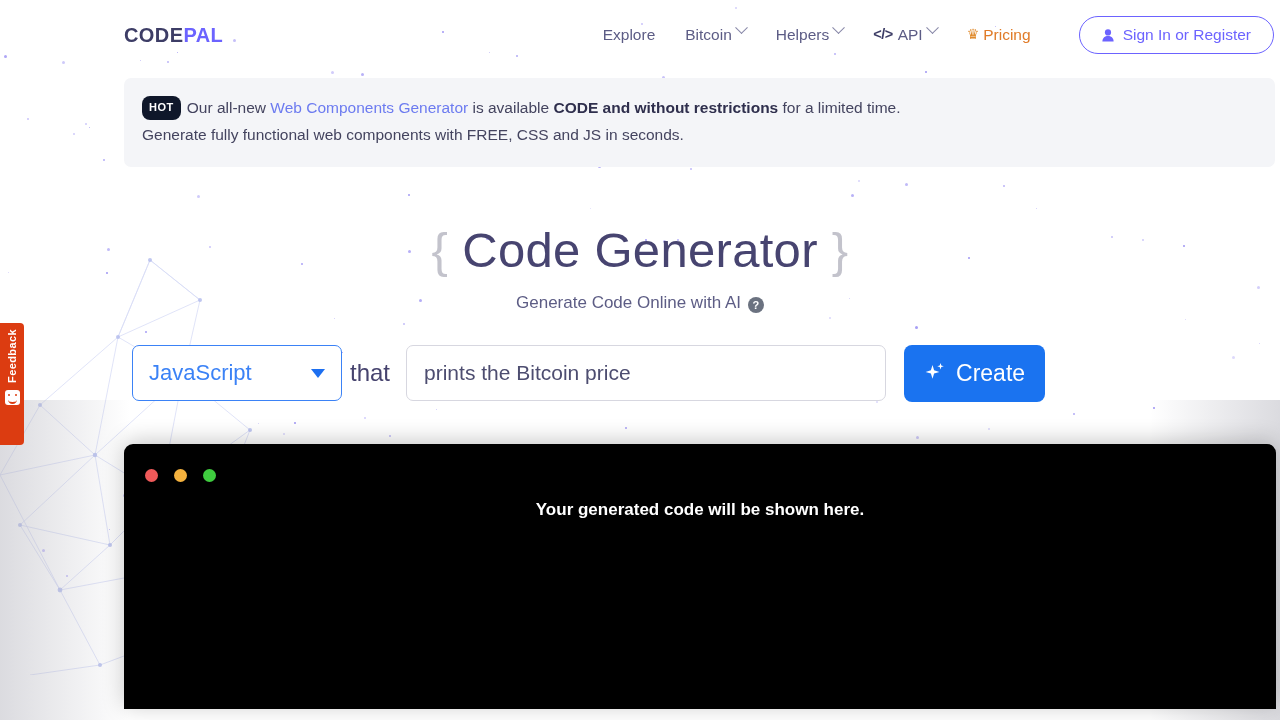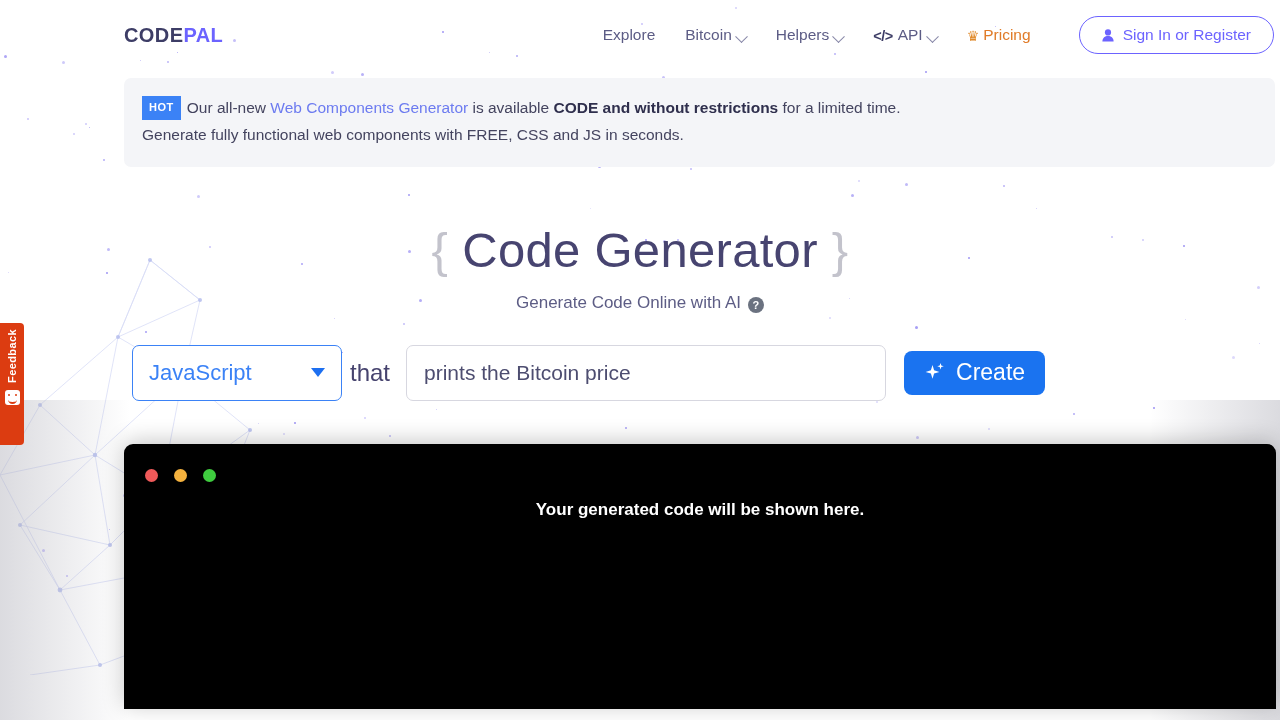--- a/index.html
+++ b/index.html
@@ -135,21 +135,21 @@
   #brand-pal  { color: #6c63ff; }
 
   #main-nav {
     margin-left: auto;
     display: flex;
     align-items: center;
     gap: 30px;
   }
   .nav-item {
     display: flex;
-    align-items: flex-end;
+    align-items: flex-start;
     gap: 5px;
     font-size: 15.5px;
     color: #5c5c85;
     cursor: pointer;
     white-space: nowrap;
   }
   .caret {
     display: inline-block;
     width: 9px;
     height: 9px;
@@ -194,27 +194,27 @@
     width: 1151px;
     background: #f4f5f8;
     border-radius: 7px;
     padding: 17px 20px 19px 18px;
     font-size: 15.5px;
     line-height: 1.72;
     color: #44445f;
   }
   #hot-badge {
     display: inline-block;
-    background: #3b82f6;
+    background: #0f172a;
     color: #ffffff;
     font-size: 11px;
     font-weight: bold;
     letter-spacing: .5px;
     padding: 2.5px 7px 3px;
-    border-radius: 0;
+    border-radius: 8px;
     vertical-align: 2px;
     margin-right: 6px;
   }
   #promo-link {
     color: #6c7bf0;
     cursor: pointer;
     text-decoration: none;
   }
   #promo-strong { font-weight: bold; color: #2f2f4d; }
 
@@ -303,21 +303,21 @@
     background: #ffffff;
     font-family: "Liberation Sans", sans-serif;
     font-size: 21px;
     color: #4d4d70;
     padding: 0 17px;
     outline: none;
   }
   #prompt-input::placeholder { color: #9b9bb0; }
   #create-button {
     margin-left: 18px;
-    height: 44px;
+    height: 57px;
     padding: 0 20px;
     background: #1a73f0;
     border: none;
     border-radius: 8px;
     color: #ffffff;
     font-family: "Liberation Sans", sans-serif;
     font-size: 23px;
     display: flex;
     align-items: center;
     gap: 10px;

